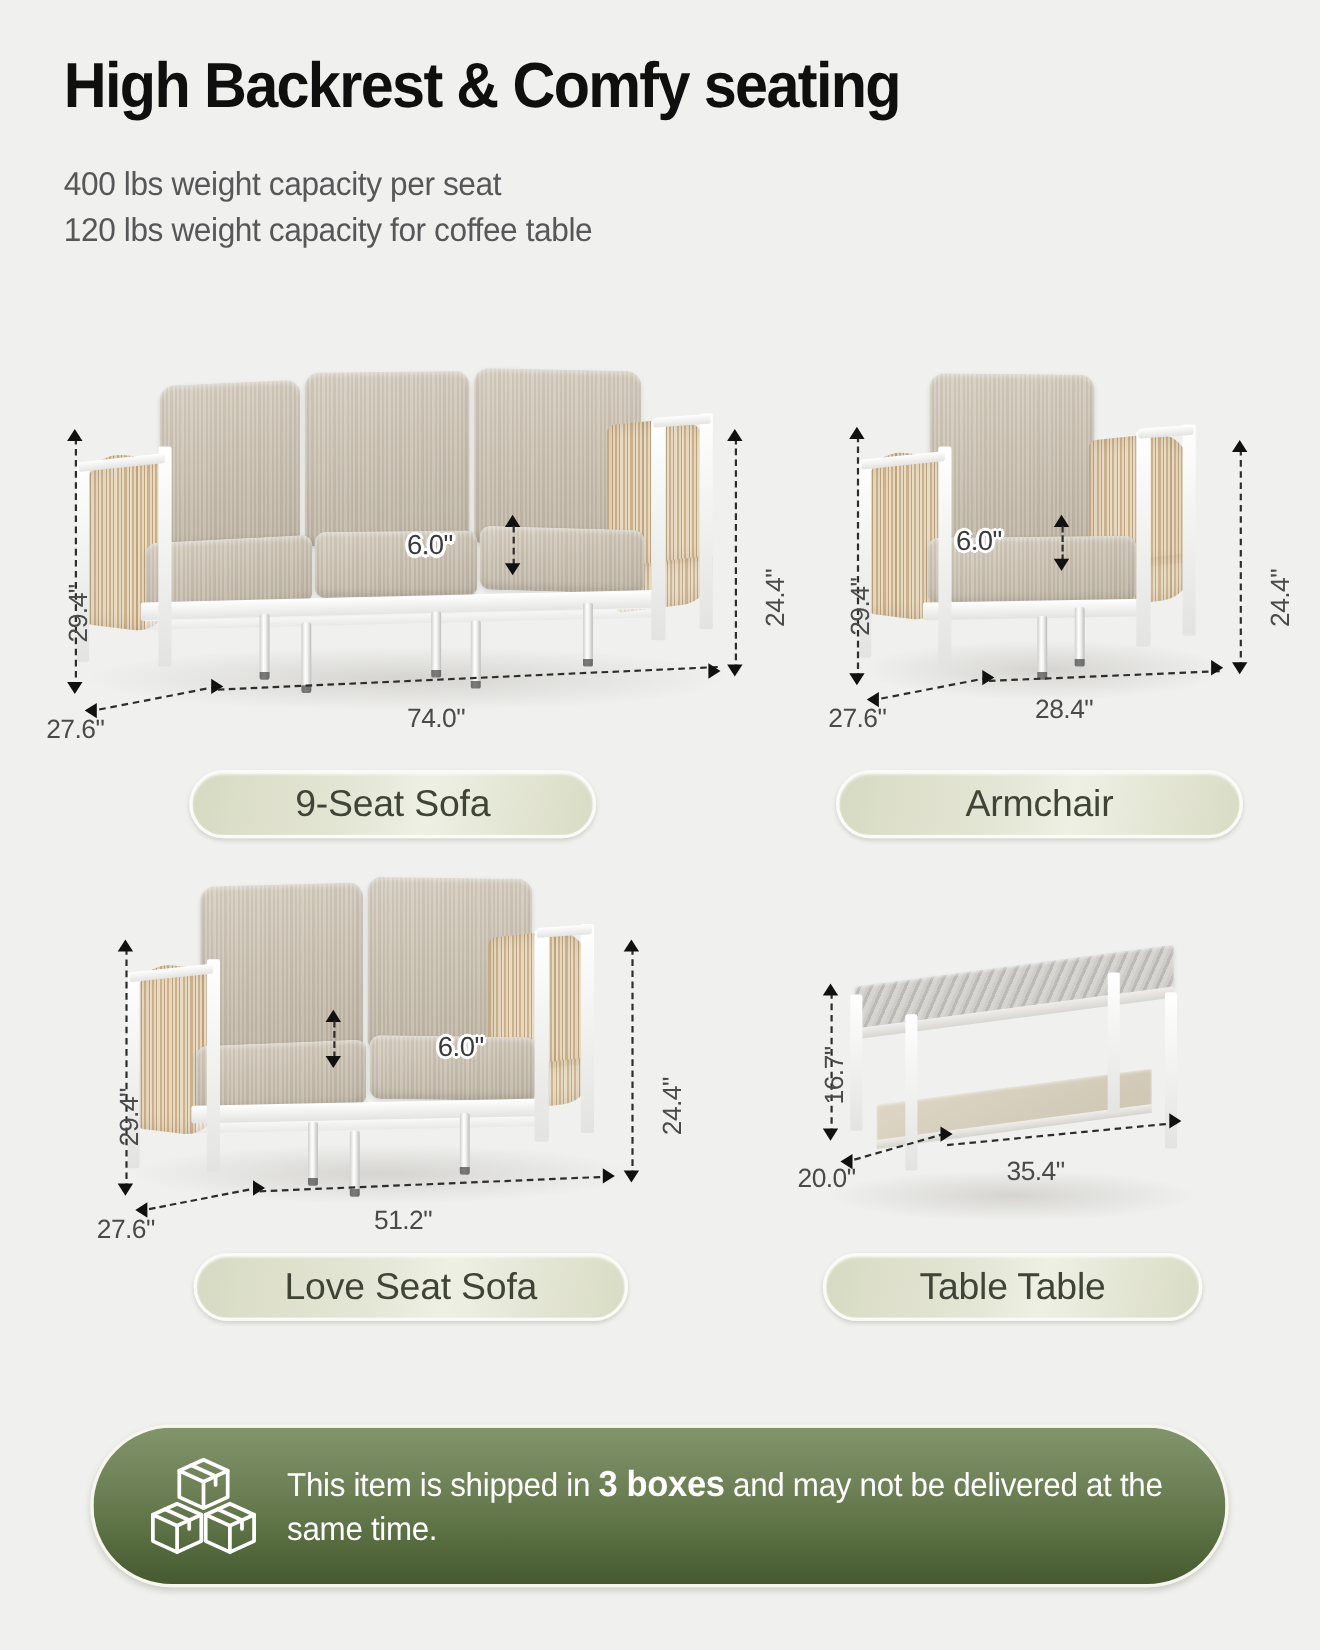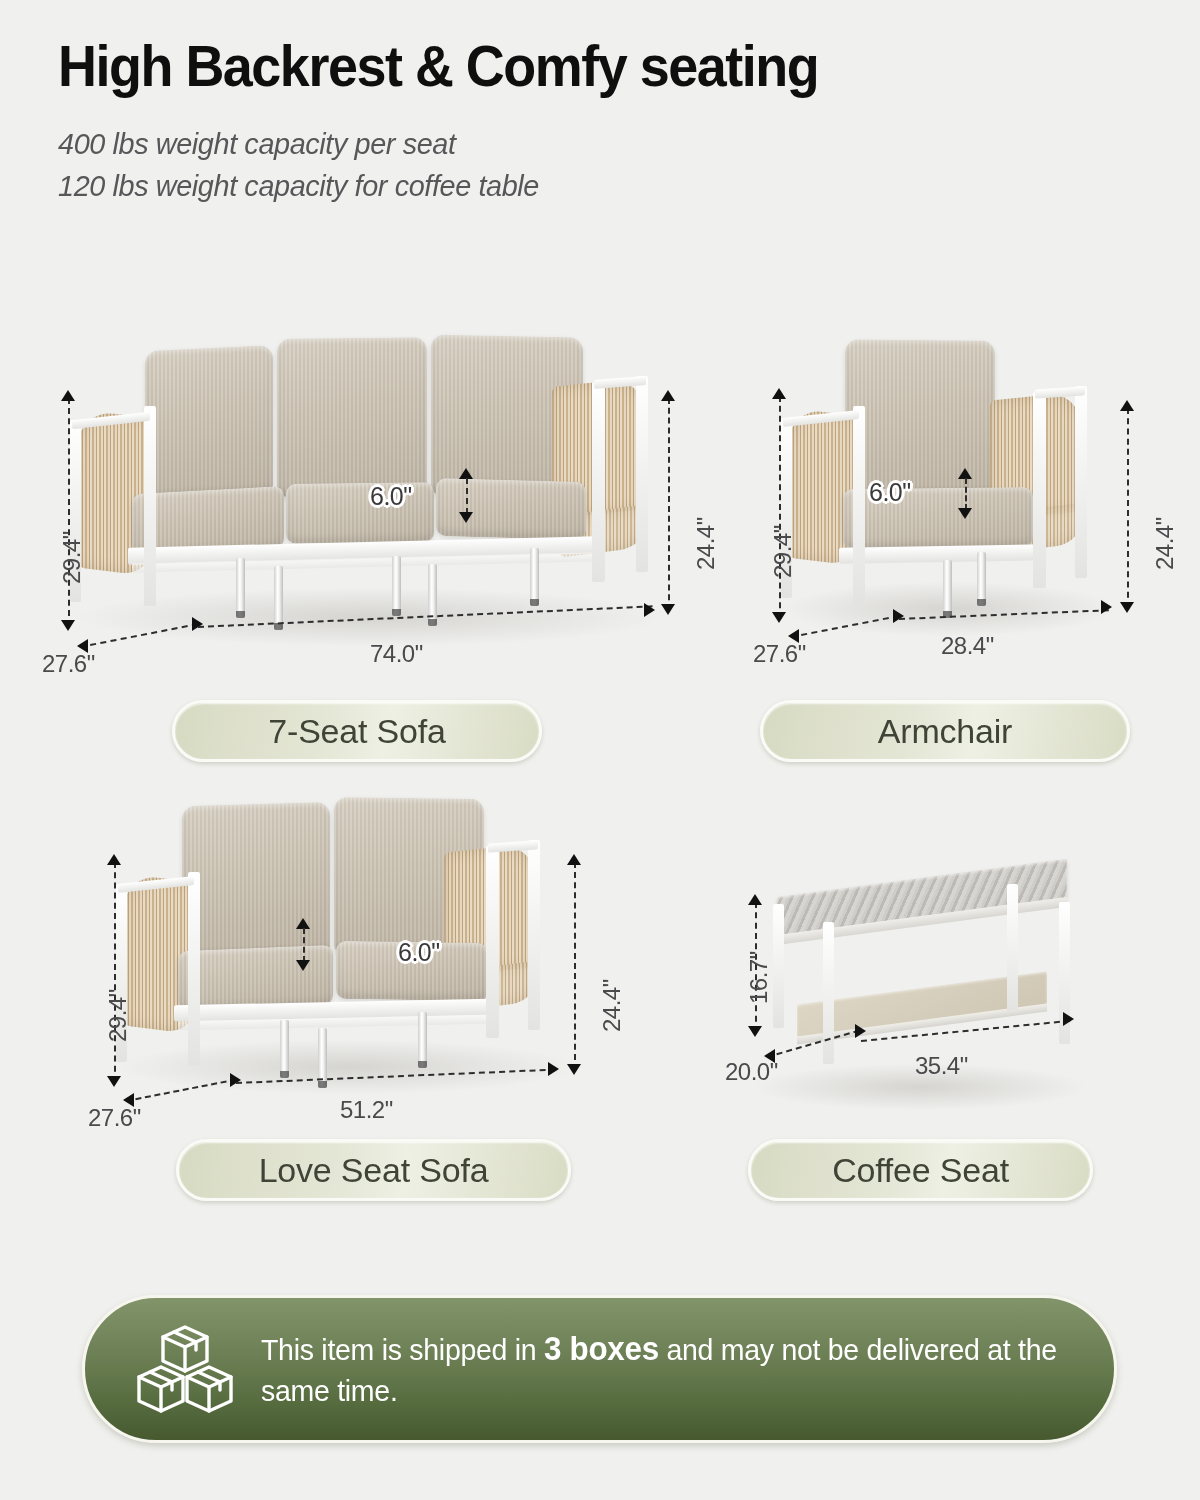--- a/index.html
+++ b/index.html
@@ -5,34 +5,34 @@
   * { margin:0; padding:0; box-sizing:border-box; }
   html,body { width:1200px; height:1500px; }
   body {
     background:#f0f0ee;
     font-family:"Liberation Sans", sans-serif;
     overflow:hidden;
     position:relative;
   }
 
   
-  .header { position:absolute; left:58px; top:36px; width:1100px; }
+  .header { position:absolute; left:58px; top:48px; width:1100px; }
   .title {
     font-size:58px; font-weight:700; color:#0f0f0f;
     letter-spacing:-1.6px; line-height:1.05;
     transform:scaleX(0.93); transform-origin:left center;
     white-space:nowrap;
   }
   .subline {
     font-size:30px; color:#57575a; line-height:1.42;
     letter-spacing:-0.4px; font-weight:400;
     transform:scaleX(0.96); transform-origin:left center;
     white-space:nowrap;
   }
-  .sub-wrap { margin-top:26px;font-style:italic; }
+  .sub-wrap { margin-top:38px; }
 
   
   .grid { position:absolute; left:0; top:320px; width:1200px; }
   .cell { position:absolute; }
   .cell-sofa   { left:40px;  top:0;    width:660px; height:420px; }
   .cell-chair  { left:745px; top:0;    width:430px; height:420px; }
   .cell-love   { left:80px;  top:470px;width:560px; height:400px; }
   .cell-table  { left:715px; top:540px;width:420px; height:300px; }
 
   .stage { position:absolute; inset:0; }
@@ -324,30 +324,30 @@
     <div class="arrow right" style="left:140px;top:164px;"></div>
     <div class="dim-label" style="left:10px;top:198px;">20.0"</div>
 
     <div class="dim-line-h" style="left:146px;top:180px;width:210px;transform:rotate(-5.5deg);transform-origin:left center;"></div>
     <div class="arrow right" style="left:348px;top:152px;"></div>
     <div class="dim-label" style="left:200px;top:192px;">35.4"</div>
   </div>
 </div>
 
 <div class="pill pill-sofa">
-  <span>7-Seat Sofa</span>
+  <span>9-Seat Sofa</span>
 </div>
 <div class="pill pill-chair">
   <span>Armchair</span>
 </div>
 <div class="pill pill-love">
   <span>Love Seat Sofa</span>
 </div>
 <div class="pill pill-table">
-  <span>Coffee Seat</span>
+  <span>Table Table</span>
 </div>
 
 <div class="banner">
   <svg class="box-icon" viewBox="0 0 100 92" fill="none" stroke="#ffffff" stroke-width="3.4" stroke-linejoin="round" stroke-linecap="round">
 
     <path d="M50 4 L72 14 L50 24 L28 14 Z"></path>
     <path d="M28 14 L28 38 L50 48 L72 38 L72 14"></path>
     <path d="M50 24 L50 48"></path>
     <path d="M39 9 L61 19 L61 27"></path>
 

